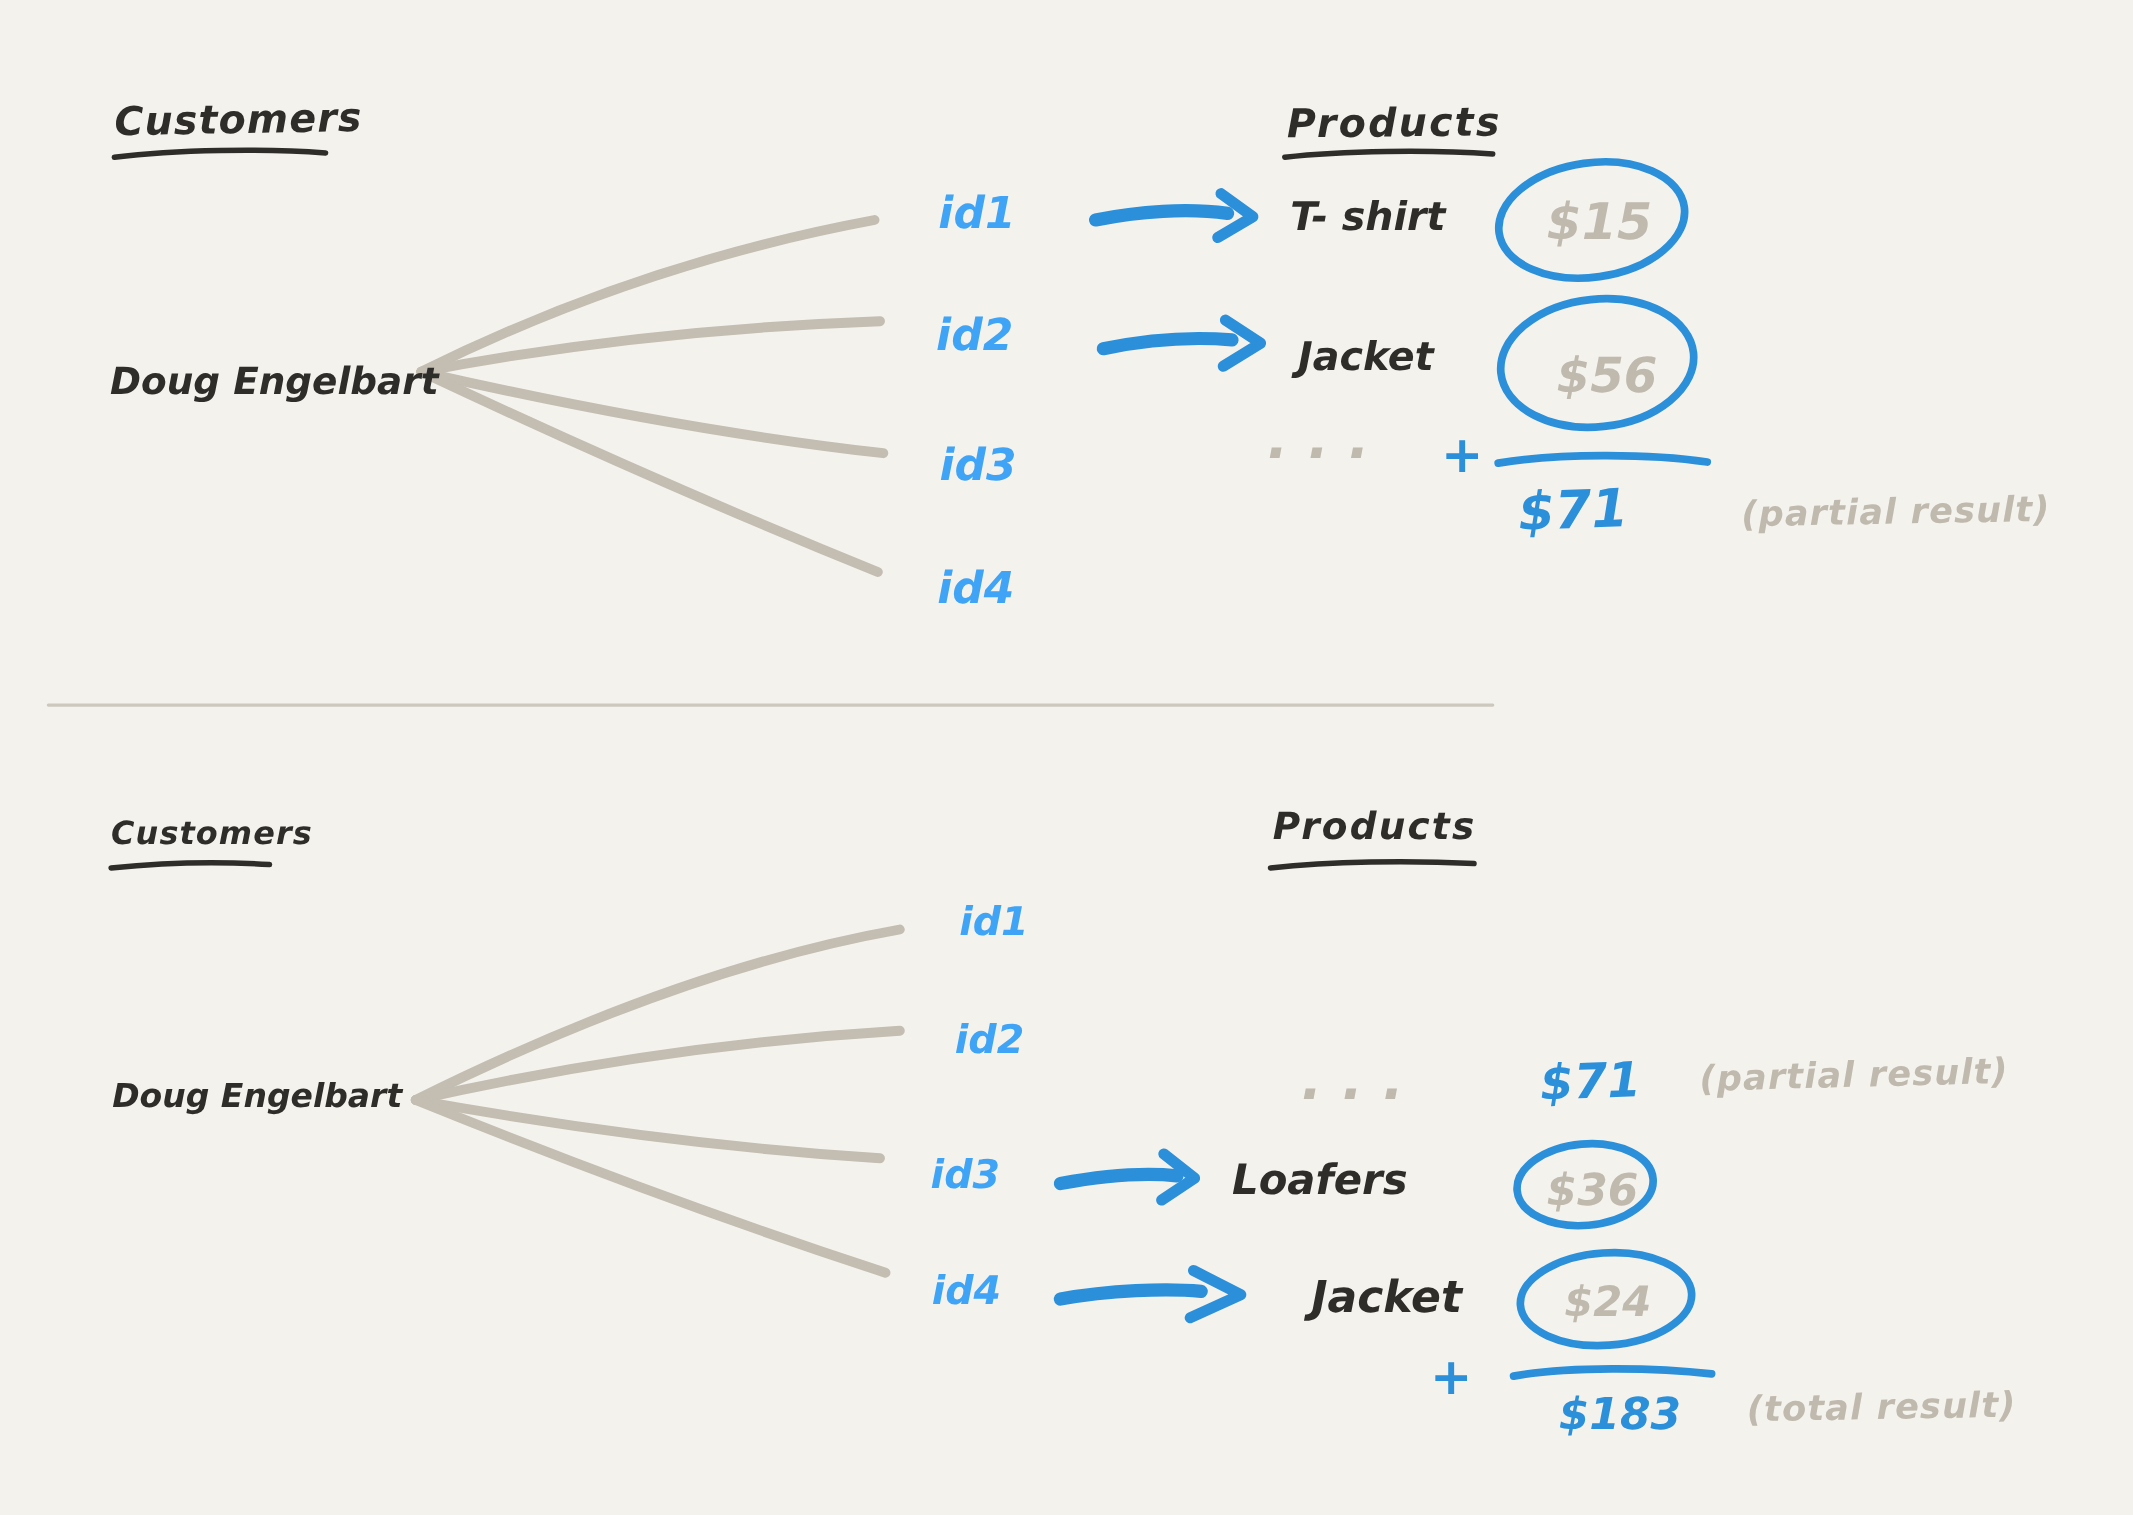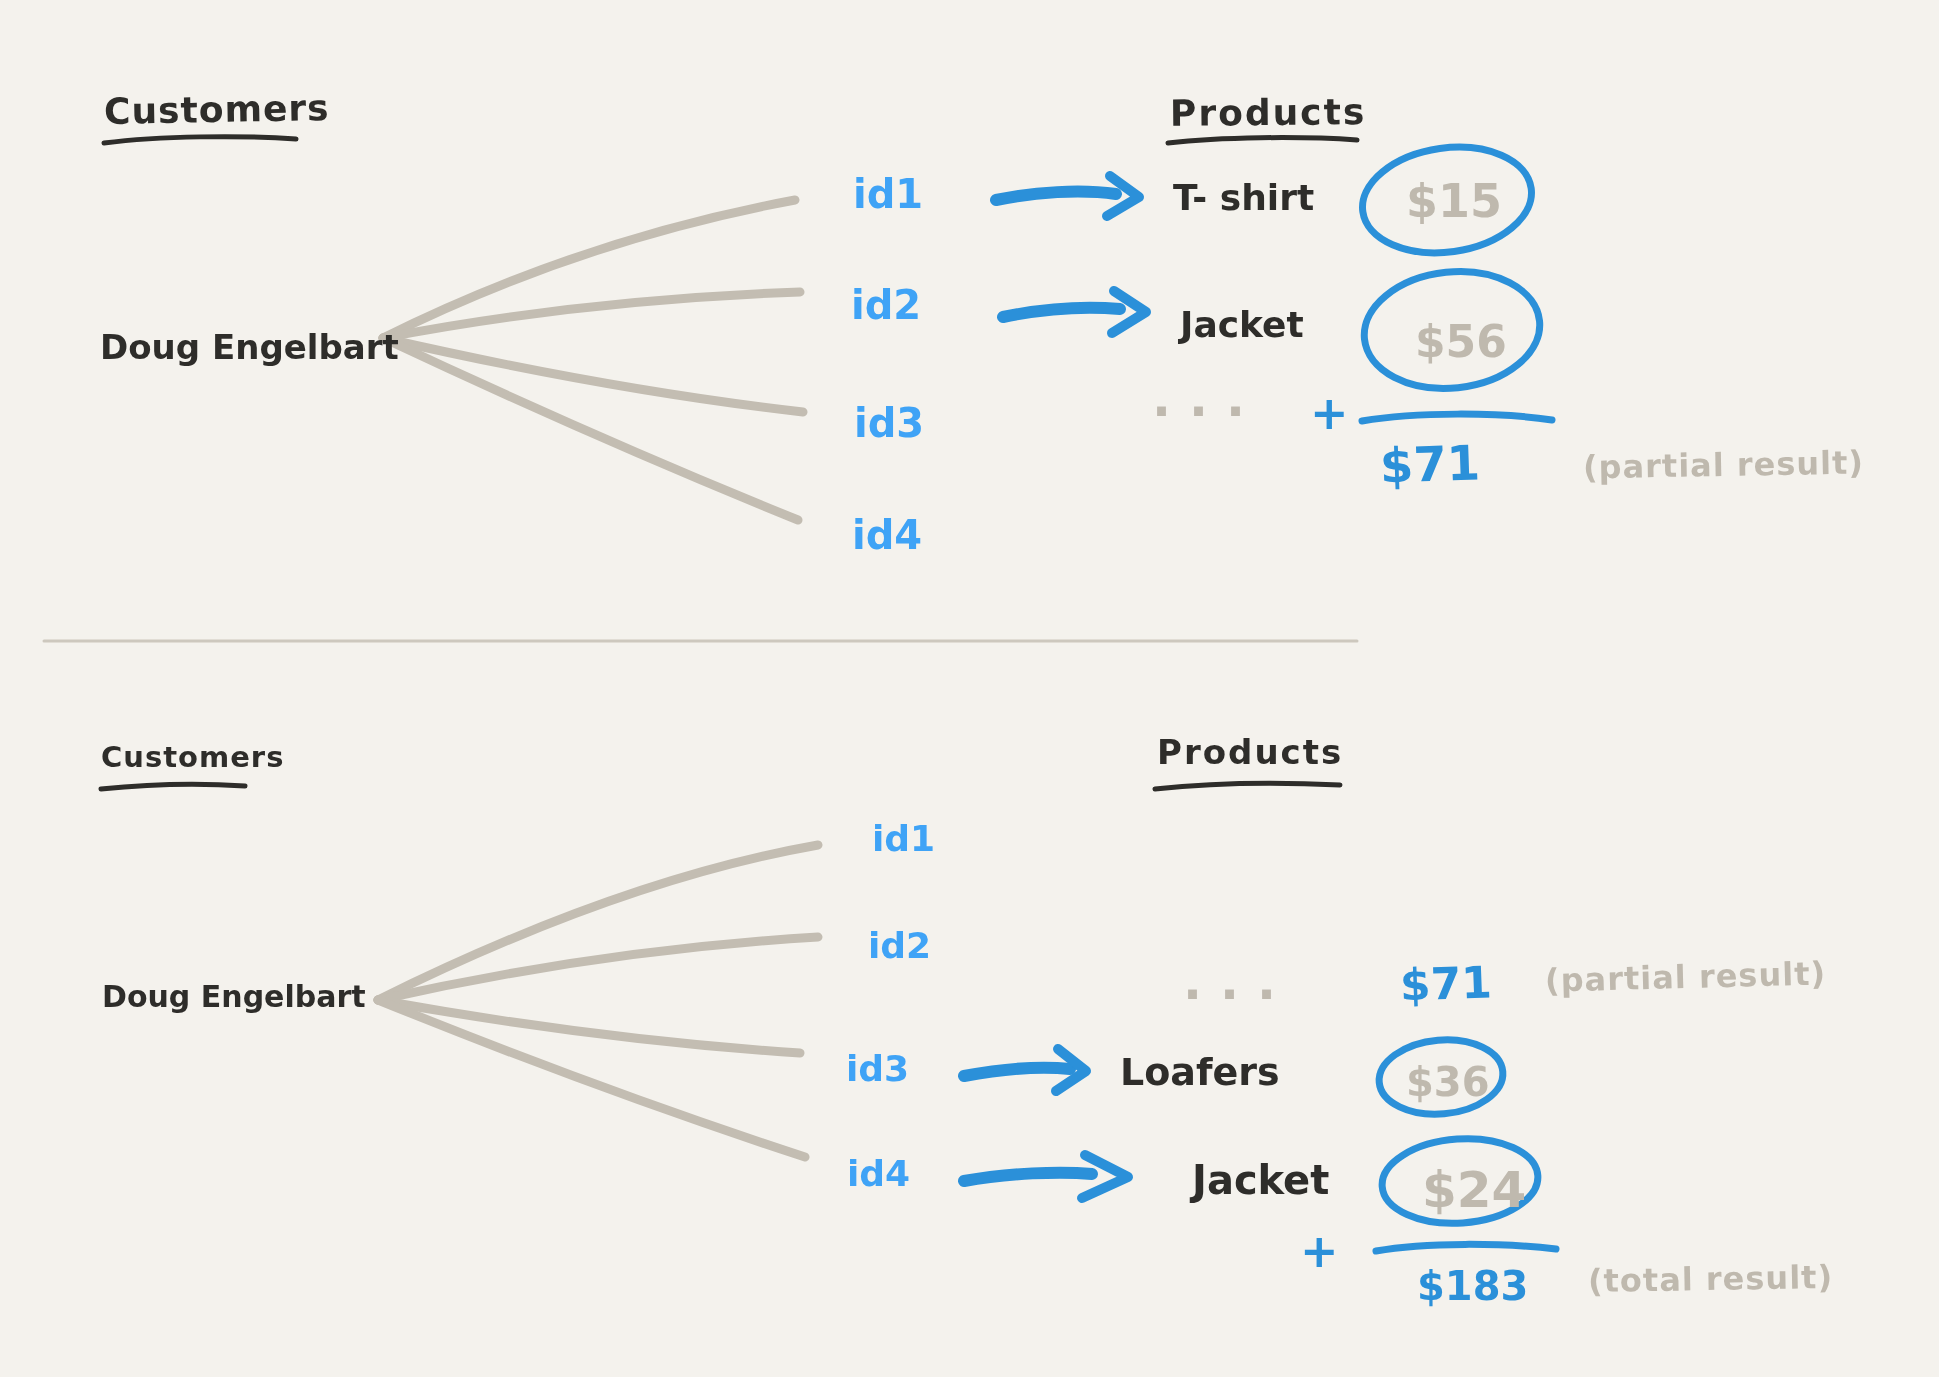--- a/index.html
+++ b/index.html
@@ -5,21 +5,21 @@
   :root{
     --bg:#f4f2ed;
     --ink:#2e2d2a;
     --gray:#bfb9ae;
     --blue:#2b90d9;
     --blue-light:#3fa3f6;
   }
   html,body{margin:0;padding:0;background:var(--bg);}
   .canvas{
     position:relative;width:1939px;height:1377px;background:var(--bg);
-    overflow:hidden;font-family:"DejaVu Sans",sans-serif;
+    overflow:hidden;font-family:"DejaVu Sans",sans-serif;font-style:italic;
   }
   svg.strokes{position:absolute;left:0;top:0;width:1939px;height:1377px;}
   svg.strokes path, svg.strokes ellipse, svg.strokes line{fill:none;stroke-linecap:round;stroke-linejoin:round;}
   .fan{stroke:#c3bdb2;stroke-width:9;}
   .divider{stroke:#cdc8be;stroke-width:3;}
   .underline{stroke:var(--ink);stroke-width:5;}
   .bluestroke{stroke:var(--blue);}
   .t{position:absolute;color:var(--ink);white-space:nowrap;line-height:1.1;}
   .blue{color:var(--blue);}
   .lblue{color:var(--blue-light);text-align:center;}
@@ -49,21 +49,21 @@
   #id1-bot{left:872px;top:819px;font-size:36px;font-weight:700;}
   #id2-bot{left:868px;top:926px;font-size:36px;font-weight:700;}
   #id3-bot{left:846px;top:1049px;font-size:36px;font-weight:700;}
   #id4-bot{left:847px;top:1154px;font-size:36px;font-weight:700;}
   #dots-bot{left:1183px;top:955px;font-size:50px;font-weight:700;letter-spacing:18px;}
   #t71-bot{left:1400px;top:960px;font-size:44px;font-weight:700;transform:rotate(-2deg);}
   #partial-bot{left:1545px;top:960px;font-size:32px;font-weight:600;letter-spacing:1px;transform:rotate(-1.5deg);}
   #loafers{left:1120px;top:1052px;font-size:38px;font-weight:600;}
   #p88{left:1406px;top:1060px;font-size:40px;font-weight:600;}
   #jeans{left:1192px;top:1158px;font-size:40px;font-weight:600;}
-  #p24{left:1422px;top:1163px;font-size:50px;font-weight:600;}
+  #p24{left:1422px;top:1163px;font-size:38px;font-weight:600;}
   #plus-bot{left:1300px;top:1226px;font-size:46px;font-weight:600;}
   #t183{left:1417px;top:1264px;font-size:40px;font-weight:700;}
   #total-note{left:1588px;top:1262px;font-size:32px;font-weight:600;letter-spacing:1px;transform:rotate(-1deg);}
 </style>
 </head>
 <body>
 
 <div class="canvas">
 
   <svg class="strokes" viewBox="0 0 1939 1377">

